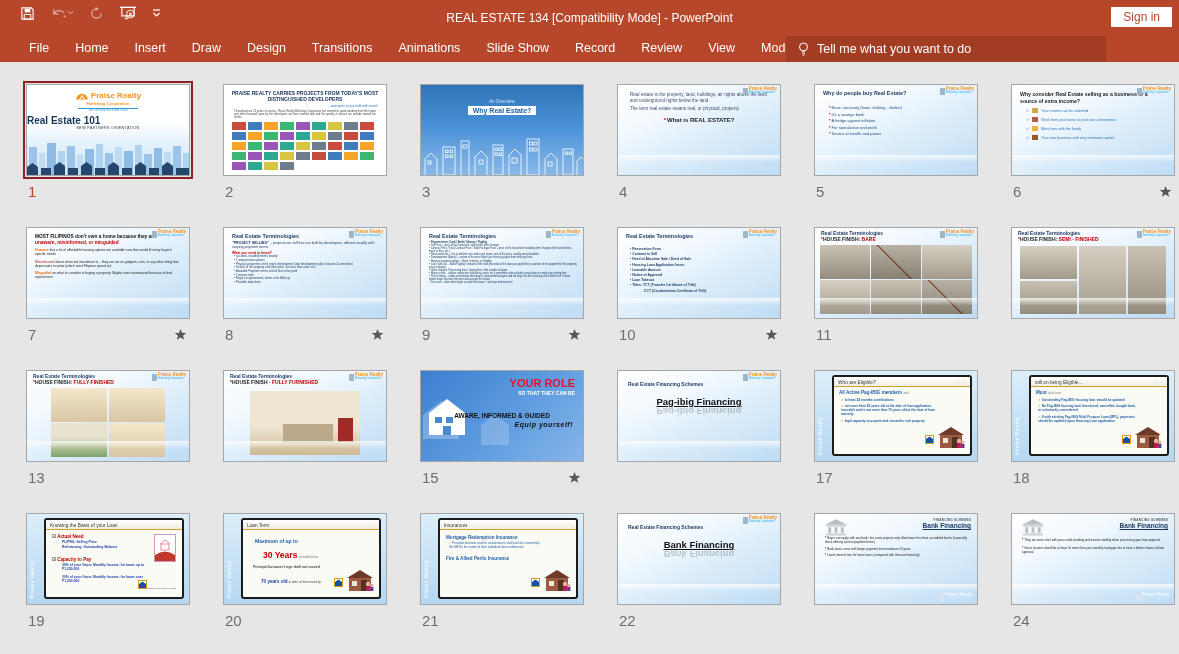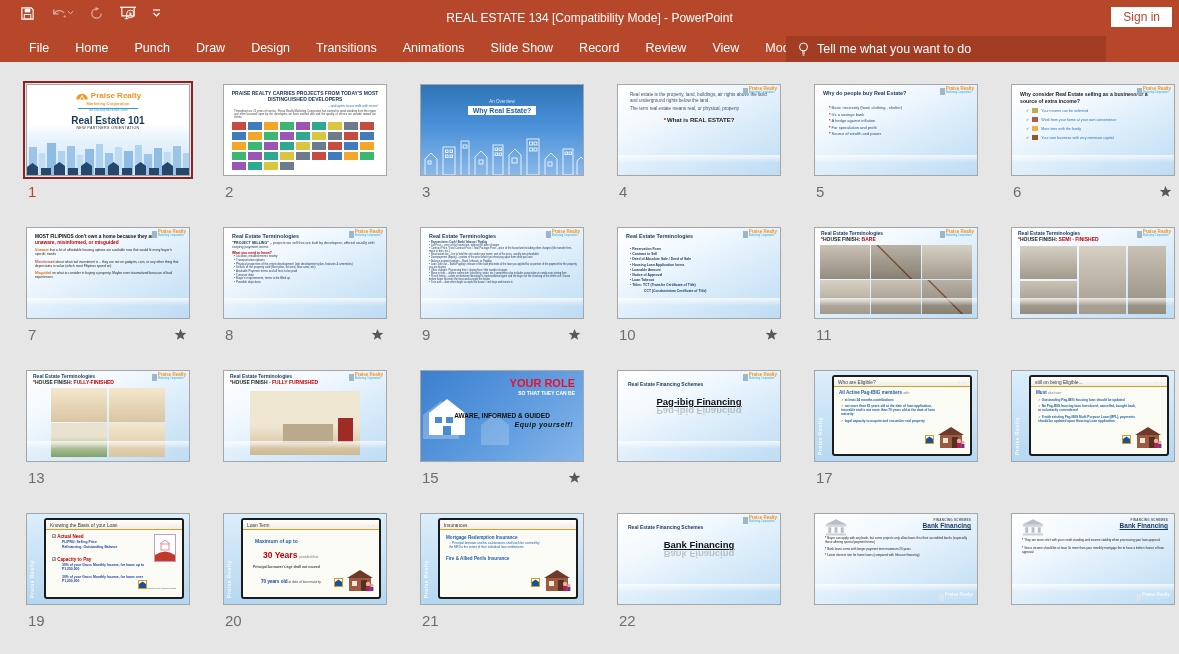--- a/index.html
+++ b/index.html
@@ -39,21 +39,21 @@
   .plogo.w .l1{color:#f4f9ff;} .plogo.w .l2{color:#cfe8ff;} .plogo.w .bld{background:#d7e6f2;}
   .mk{color:#C00000;font-weight:bold;margin-right:1px;}
   .bul{color:#17375E;margin-right:1px;}
 
   
   .t1{background:linear-gradient(#ffffff 0%,#ffffff 42%,#e8f3fc 60%,#cfe6f8 100%);}
   .s1logo{display:flex;justify-content:center;align-items:center;gap:2px;margin-top:5px;}
   .s1l1{font-size:8px;font-weight:bold;color:#F6921E;line-height:1;}
   .s1l2{font-size:4px;font-weight:bold;color:#F6921E;line-height:1.2;}
   .s1tag{font-size:2.6px;color:#2e9bd6;text-align:center;border-top:.5px solid #2e9bd6;width:60px;margin:1px auto 0;}
-  .s1title{font-size:10px;font-weight:bold;color:#17375E;text-align:center;margin-top:3px;position:relative;z-index:2;}
+  .s1title{font-size:10px;font-weight:bold;color:#17375E;text-align:left;margin-top:3px;position:relative;z-index:2;}
   .s1sub{font-size:3.6px;color:#333;text-align:center;letter-spacing:.4px;position:relative;z-index:2;}
   .skyline{position:absolute;left:0;bottom:0;}
 
   
   .s2h1{font-size:5px;font-weight:bold;color:#404040;text-align:center;margin-top:5px;line-height:1.25;}
   .s2h1 b{color:#1F3864;}
   .s2h2{font-size:3.4px;color:#2E74B5;text-align:right;margin:1px 8px 0 0;}
   .s2p{font-size:2.7px;color:#444;text-align:justify;margin:2px 10px;line-height:1.2;}
   .chips{margin:1px 7px;line-height:0;}
   .chips i{display:inline-block;width:14px;height:8px;margin:1px;opacity:.9;}
@@ -204,21 +204,21 @@
           </svg>
       </span>
     </div>
     <span class="title">REAL ESTATE 134 [Compatibility Mode]  -  PowerPoint</span>
     <span class="signin">Sign in</span>
   </div>
 
   <div class="tabs">
     <span class="tab">File</span>
     <span class="tab">Home</span>
-    <span class="tab">Punch</span>
+    <span class="tab">Insert</span>
     <span class="tab">Draw</span>
     <span class="tab">Design</span>
     <span class="tab">Transitions</span>
     <span class="tab">Animations</span>
     <span class="tab">Slide Show</span>
     <span class="tab">Record</span>
     <span class="tab">Review</span>
     <span class="tab">View</span>
     <span class="tab">Mode</span>
     <div class="tellme">
@@ -725,20 +725,23 @@
                 <rect x="21.2" y="17" width="3.6" height="5" fill="#c2185b"></rect>
                 <circle cx="27" cy="16.5" r="1.7" fill="#e9b2a0"></circle>
                 <rect x="25.6" y="18" width="2.8" height="4" fill="#5c35a0"></rect>
               </svg>
             <span class="pglogo"><svg width="9" height="9" viewBox="0 0 9 9">
                   <rect x=".5" y=".5" width="8" height="8" fill="#fff" stroke="#d4a017"></rect>
                   <polygon points="4.5,1.5 8,4 8,8 1,8 1,4" fill="#1b4fa0"></polygon>
                 </svg></span>
           </div>
         </div>
+        <div class="meta">
+            <span class="num">18</span>
+          </div>
       </div>
 
       <div class="cell">
         <div class="thumb tP">
           <span class="wm">Praise Realty</span>
           <div class="panel">
             <div class="phead">
                 <span class="ht">Knowing the Basis of your Loan</span>
                 <span class="dots">· ·</span>
               </div>
@@ -891,17 +894,20 @@
             <div class="b23" style="margin-top:4px"><span class="mk">*</span><span>Gross income should be at least 3x more than your monthly mortgage fee to have a better chance of loan approval</span></div>
           </div>
           <div class="plogo w s23logo" style="top:auto">
               <span class="bld"></span>
               <span class="ptxt">
                 <span class="l1">Praise Realty</span>
                 <span class="l2">Marketing Corporation</span>
               </span>
             </div>
         </div>
+        <div class="meta">
+            <span class="num">24</span>
+          </div>
       </div>
 
     </div>
   </div>
 </div>
 
 </body></html>

